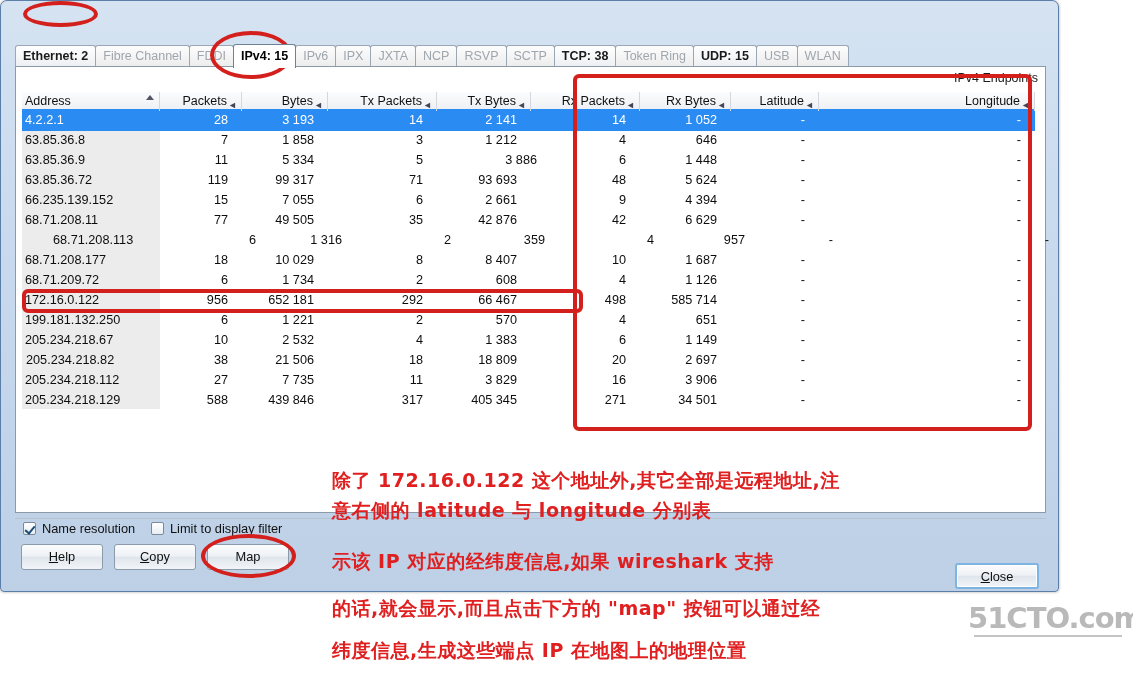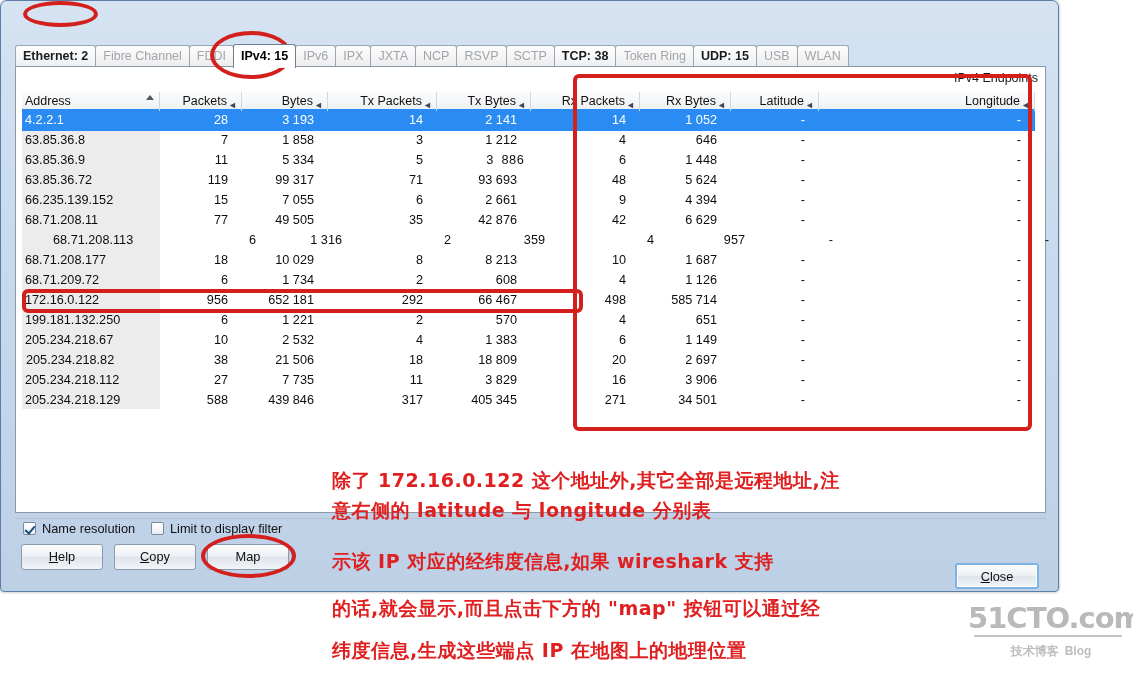--- a/index.html
+++ b/index.html
@@ -258,21 +258,21 @@
             <div class="cell right" style="left: 509px; width: 95px;">4</div>
             <div class="cell right" style="left: 618px; width: 77px;">646</div>
             <div class="cell right" style="left: 709px; width: 74px;">-</div>
             <div class="cell right" style="left: 797px; width: 202px;">-</div>
           </div>
           <div class="row" style="top: 40px;">
             <div class="cell left" style="left: 3px; width: 132px;">63.85.36.9</div>
             <div class="cell right" style="left: 138px; width: 68px;">11</div>
             <div class="cell right" style="left: 220px; width: 72px;">5 334</div>
             <div class="cell right" style="left: 306px; width: 95px;">5</div>
-            <div class="cell right" style="left: 422px; width: 80px; font-family: Liberation Mono, monospace;">3 886</div>
+            <div class="cell right" style="left: 435px; width: 80px;">3 886</div>
             <div class="cell right" style="left: 509px; width: 95px;">6</div>
             <div class="cell right" style="left: 618px; width: 77px;">1 448</div>
             <div class="cell right" style="left: 709px; width: 74px;">-</div>
             <div class="cell right" style="left: 797px; width: 202px;">-</div>
           </div>
           <div class="row" style="top: 60px;">
             <div class="cell left" style="left: 3px; width: 132px;">63.85.36.72</div>
             <div class="cell right" style="left: 138px; width: 68px;">119</div>
             <div class="cell right" style="left: 220px; width: 72px;">99 317</div>
             <div class="cell right" style="left: 306px; width: 95px;">71</div>
@@ -313,21 +313,21 @@
             <div class="cell right" style="left: 509px; width: 95px;">4</div>
             <div class="cell right" style="left: 618px; width: 77px;">957</div>
             <div class="cell right" style="left: 709px; width: 74px;">-</div>
             <div class="cell right" style="left: 797px; width: 202px;">-</div>
           </div>
           <div class="row" style="top: 140px;">
             <div class="cell left" style="left: 3px; width: 132px;">68.71.208.177</div>
             <div class="cell right" style="left: 138px; width: 68px;">18</div>
             <div class="cell right" style="left: 220px; width: 72px;">10 029</div>
             <div class="cell right" style="left: 306px; width: 95px;">8</div>
-            <div class="cell right" style="left: 415px; width: 80px;">8 213</div>
+            <div class="cell right" style="left: 415px; width: 80px;">8 407</div>
             <div class="cell right" style="left: 509px; width: 95px;">10</div>
             <div class="cell right" style="left: 618px; width: 77px;">1 687</div>
             <div class="cell right" style="left: 709px; width: 74px;">-</div>
             <div class="cell right" style="left: 797px; width: 202px;">-</div>
           </div>
           <div class="row" style="top: 160px;">
             <div class="cell left" style="left: 3px; width: 132px;">68.71.209.72</div>
             <div class="cell right" style="left: 138px; width: 68px;">6</div>
             <div class="cell right" style="left: 220px; width: 72px;">1 734</div>
             <div class="cell right" style="left: 306px; width: 95px;">2</div>
@@ -433,14 +433,13 @@
     <div class="note" style="top: 468px;">除了 172.16.0.122 这个地址外,其它全部是远程地址,注</div>
     <div class="note" style="top: 498px;">意右侧的 latitude 与 longitude 分别表</div>
     <div class="note" style="top: 549px;">示该 IP 对应的经纬度信息,如果 wireshark 支持</div>
     <div class="note" style="top: 596px;">的话,就会显示,而且点击下方的 "map" 按钮可以通过经</div>
     <div class="note" style="top: 638px;">纬度信息,生成这些端点 IP 在地图上的地理位置</div>
   </div>
 
 <div id="watermark">
   <div id="wm-top">51CTO.com</div>
   <div id="wm-rule"></div>
-  <div id="wm-bot"><span id="wm-bot-main">技术博客</span><span id="wm-bot-suffix">Blog</span></div>
 </div>
 
 </body></html>

